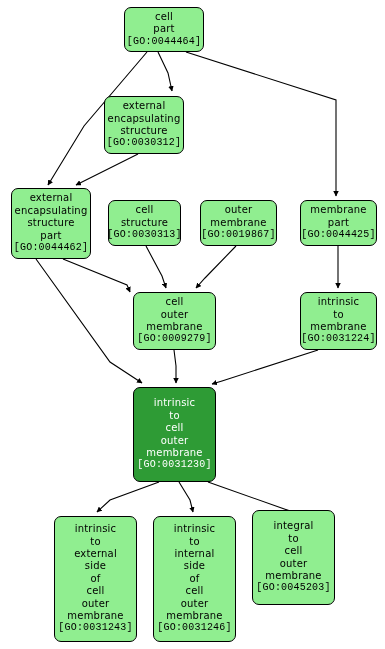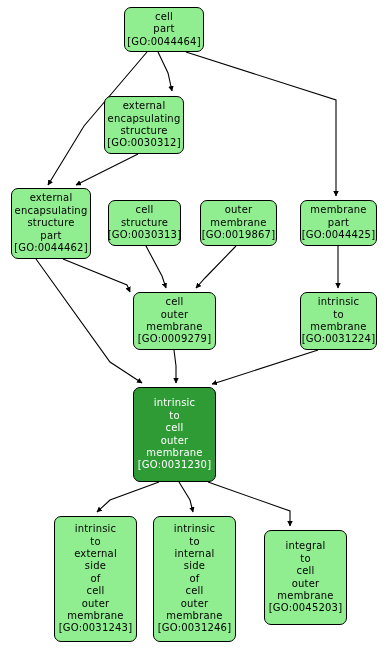--- a/index.html
+++ b/index.html
@@ -7,21 +7,21 @@
        font-family:"DejaVu Sans","Liberation Sans",sans-serif;}
   #graph{position:absolute;left:0;top:0;width:385px;height:649px;}
   svg.edges{position:absolute;left:0;top:0;width:385px;height:649px;overflow:visible;}
   .node{position:absolute;box-sizing:border-box;
         border:1px solid #000000;border-radius:7px;
         background:#90ee90;color:#000000;
         display:flex;flex-direction:column;align-items:center;justify-content:center;
         text-align:center;line-height:12.4px;font-size:10px;letter-spacing:0.2px;}
   .node.highlight{background:#2e9b35;color:#ffffff;border-color:#000000;}
   .node .ln{display:block;white-space:nowrap;}
-  .node .goid{display:block;white-space:nowrap;}
+  .node .goid{display:block;white-space:nowrap;font-family:Liberation Mono, monospace;}
 </style>
 </head>
 <body>
 
 <div id="graph">
   <svg class="edges" viewBox="0 0 385 649" preserveAspectRatio="none">
     <defs>
       <marker id="arrow" viewBox="0 0 10 10" refX="9" refY="5" markerWidth="5" markerHeight="5" orient="auto-start-reverse">
         <path d="M 0 0 L 10 5 L 0 10 z" fill="#000000"></path>
       </marker>
@@ -112,21 +112,21 @@
         <span class="ln">intrinsic</span>
         <span class="ln">to</span>
         <span class="ln">internal</span>
         <span class="ln">side</span>
         <span class="ln">of</span>
         <span class="ln">cell</span>
         <span class="ln">outer</span>
         <span class="ln">membrane</span>
         <span class="goid">[GO:0031246]</span>
       </div>
-      <div class="node" style="left: 252px; top: 530px; width: 83px; height: 95px; margin-left: 12px;">
+      <div class="node" style="left: 252px; top: 510px; width: 83px; height: 95px;">
         <span class="ln">integral</span>
         <span class="ln">to</span>
         <span class="ln">cell</span>
         <span class="ln">outer</span>
         <span class="ln">membrane</span>
         <span class="goid">[GO:0045203]</span>
       </div>
     </div>
 </div>
 

